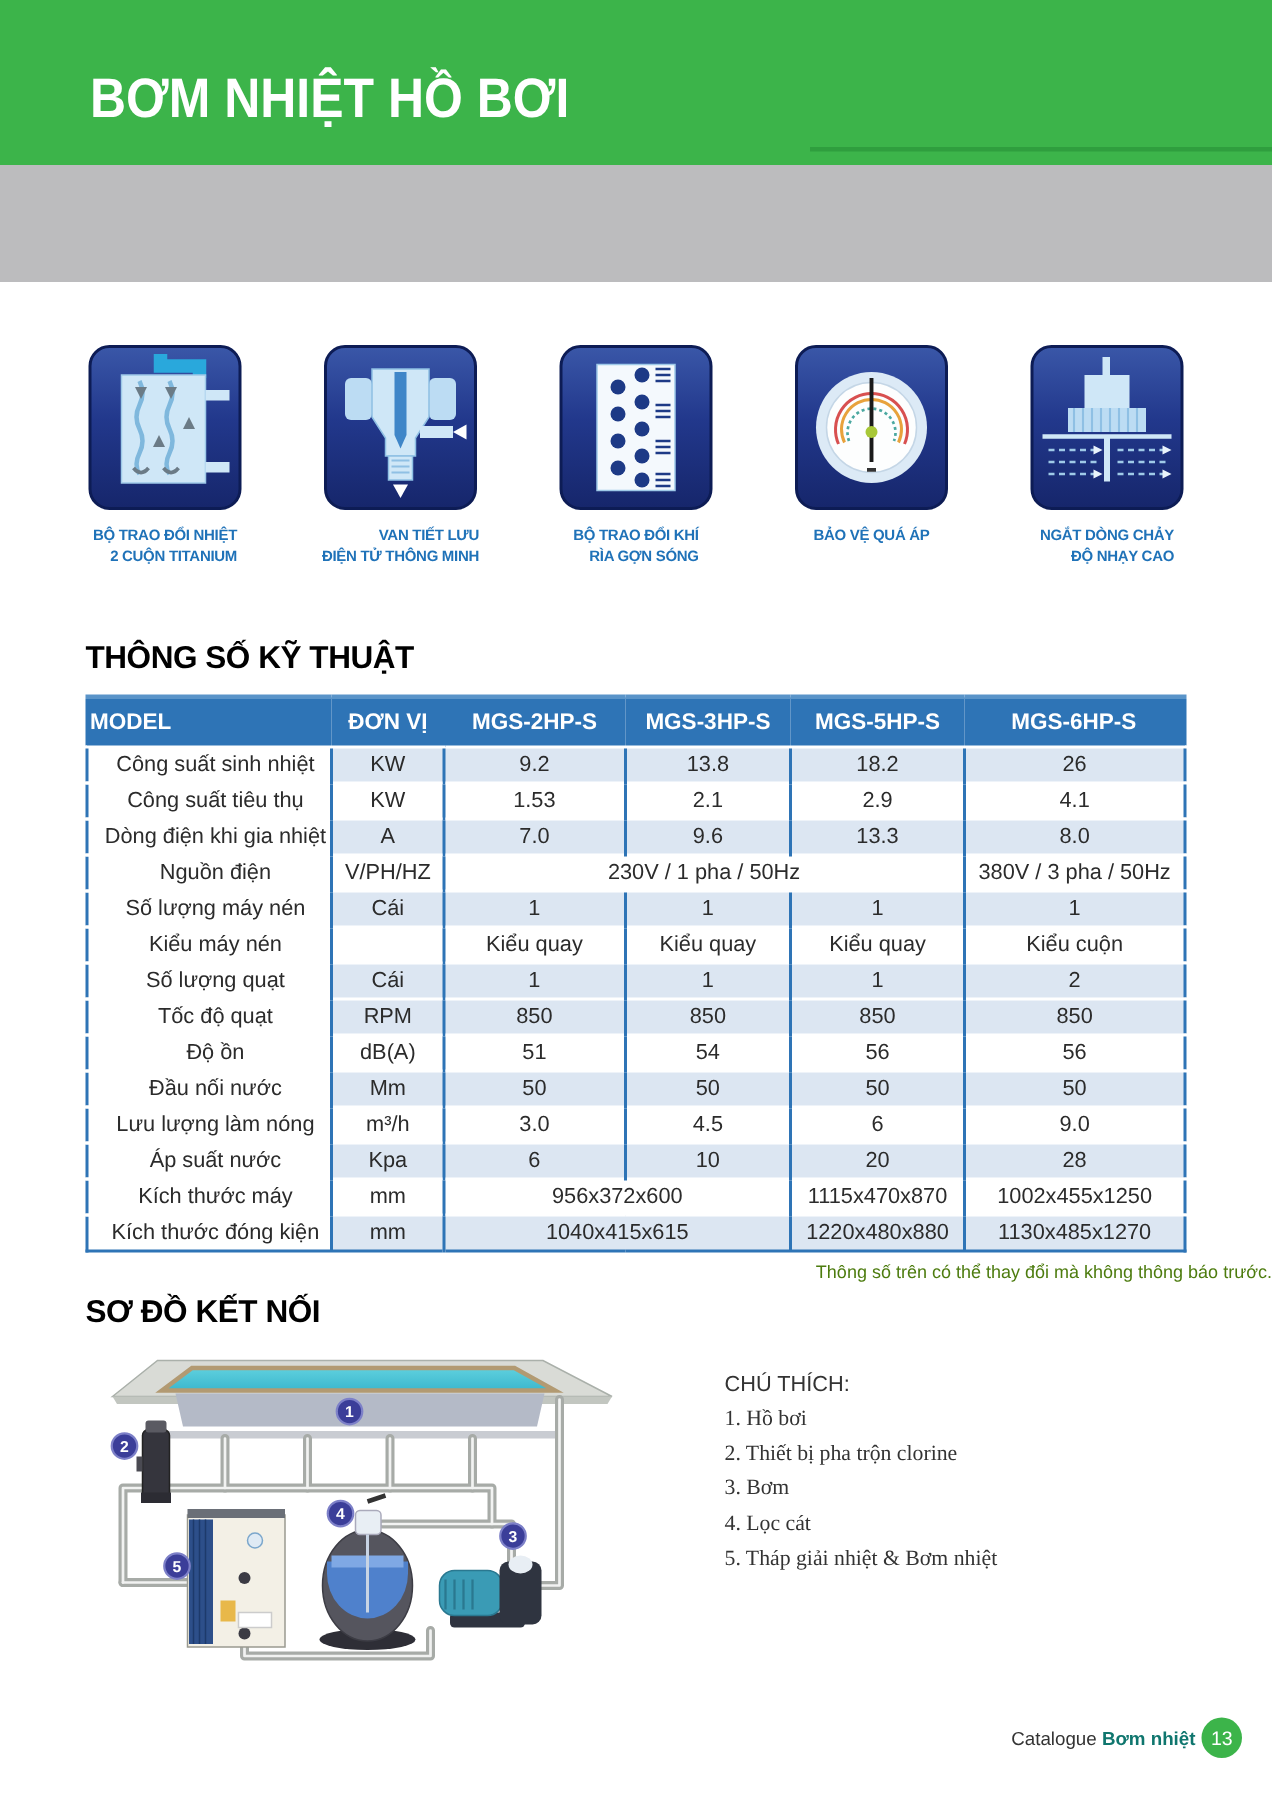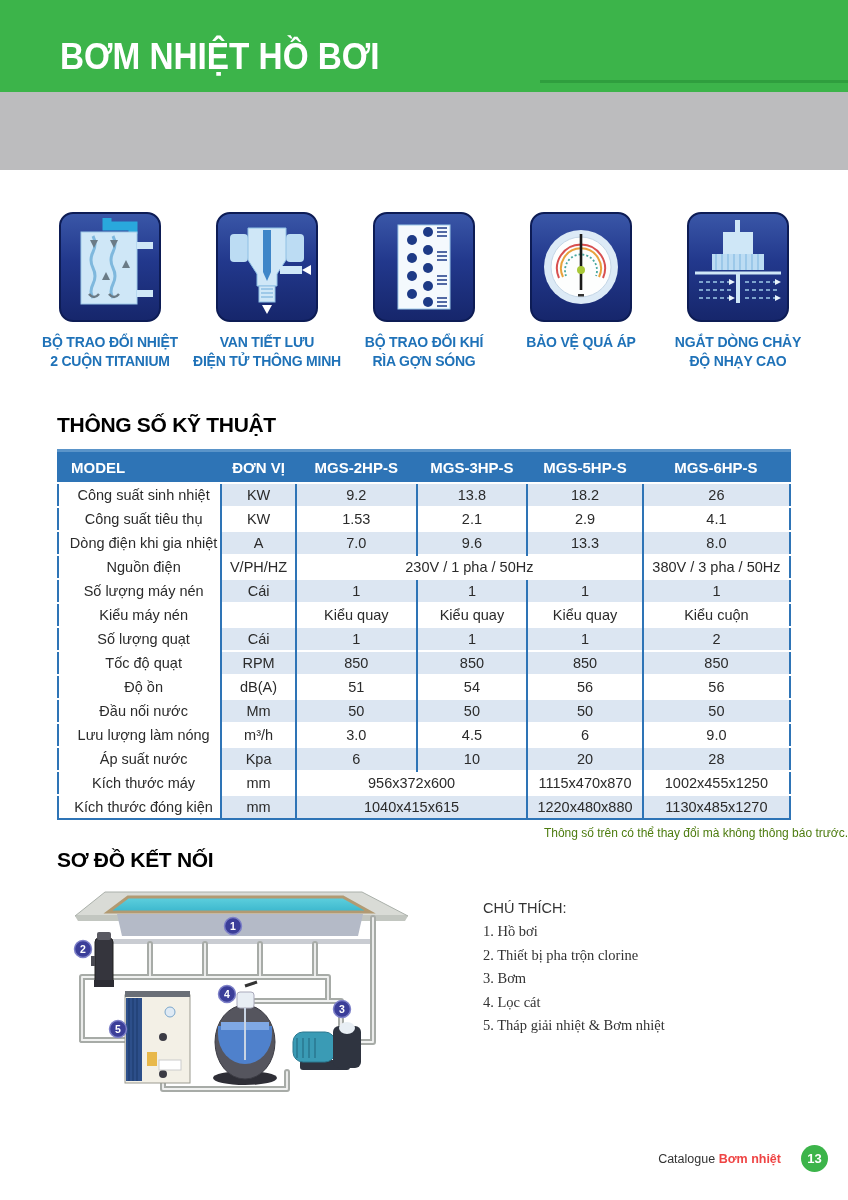--- a/index.html
+++ b/index.html
@@ -1,56 +1,56 @@
 <!DOCTYPE html>
 <html><head>
 <meta charset="utf-8">
 <style>
   * { margin:0; padding:0; box-sizing:border-box; }
   body {
     width:848px; height:1200px; overflow:hidden; background:#fff;
     font-family:"Liberation Sans", sans-serif; position:relative;
   }
   
-  .topbar { height:92px; background:#3cb44a; position:relative; display:flex; align-items:center; padding:22px 0 0 60px; }
+  .topbar { height:110px; background:#3cb44a; position:relative; display:flex; align-items:center; padding:22px 0 0 60px; }
   .topbar h1 { color:#fff; font-size:37px; font-weight:bold; letter-spacing:0; transform:scaleX(0.9); transform-origin:left center; white-space:nowrap; }
   .topbar .accent-line { position:absolute; bottom:9px; left:540px; right:0; height:3px; background:#2f9e3e; }
   .grayband { height:78px; background:#bcbcbe; }
 
   
   .features { display:flex; justify-content:space-between; padding:0 34px; margin-top:40px; }
   .feature { width:152px; display:flex; flex-direction:column; align-items:center; }
   .tile { width:106px; height:114px; }
-  .caption { margin-top:9px; font-size:14px; font-weight:bold; color:#1f72b8; text-align:center; line-height:1.35; letter-spacing:-0.2px; min-height:34px; }
+  .caption { margin-top:9px; font-size:10px; font-weight:bold; color:#1f72b8; text-align:right; line-height:1.35; letter-spacing:-0.2px; min-height:34px; }
 
   
   .section-title { margin:42px 0 0 57px; font-size:21px; font-weight:bold; color:#000000; letter-spacing:-0.3px; }
 
   
   .spec-wrap { margin:12px 57px 0 57px; }
   table.spec { border-collapse:collapse; width:734px; border:2px solid #2e74b6; table-layout:fixed; }
   table.spec thead th { background:#2e74b6; color:#fff; height:33px; font-size:15px; font-weight:bold; text-align:center; border-top:3px solid #5a94c9; }
-  table.spec thead th.model-h { text-align:left; padding-left:12px; }
+  table.spec thead th.model-h { text-align:left; padding-left:1px; }
   table.spec td { height:24px; font-size:14.5px; color:#2b2b2b; text-align:center; border-top:2px solid #fff; background:#fff; }
   table.spec td.label { text-align:center; padding-left:8px; }
   table.spec td.cell { border-left:2px solid #2e74b6; }
   table.spec tr.shade td.cell { background:#dce6f2; }
   .note { width:791px; text-align:right; font-size:12px; color:#4d7c0f; margin-top:6px; }
 
   
   .diagram-row { display:flex; margin:10px 0 0 55px; }
   .legend { margin-left:38px; padding-top:18px; font-size:14.5px; color:#333; }
   .legend .legend-title { margin-bottom:4px; }
   .legend li { list-style:none; line-height:1.62;font-family:Liberation Serif, serif; }
 
   
   .footer { position:absolute; right:20px; bottom:28px; display:flex; align-items:center; }
   .footer .cat { font-size:12.5px; color:#333; }
-  .footer .cat b { color:#ef4444;margin-top:43px; }
-  .page-circle { width:27px; height:27px; border-radius:50%; background:#3cb44a; color:#fff; font-size:13px; font-weight:bold; display:flex; align-items:center; justify-content:center; margin-left:20px; }
+  .footer .cat b { color:#0f766e;margin-top:43px; }
+  .page-circle { width:27px; height:27px; border-radius:50%; background:#3cb44a; color:#fff; font-size:13px; font-weight:normal; display:flex; align-items:center; justify-content:center; margin-left:4px; }
 </style>
 </head>
 <body>
 
 <div class="topbar">
   <h1>BƠM NHIỆT HỒ BƠI</h1>
   <div class="accent-line"></div>
 </div>
 <div class="grayband"></div>
 

